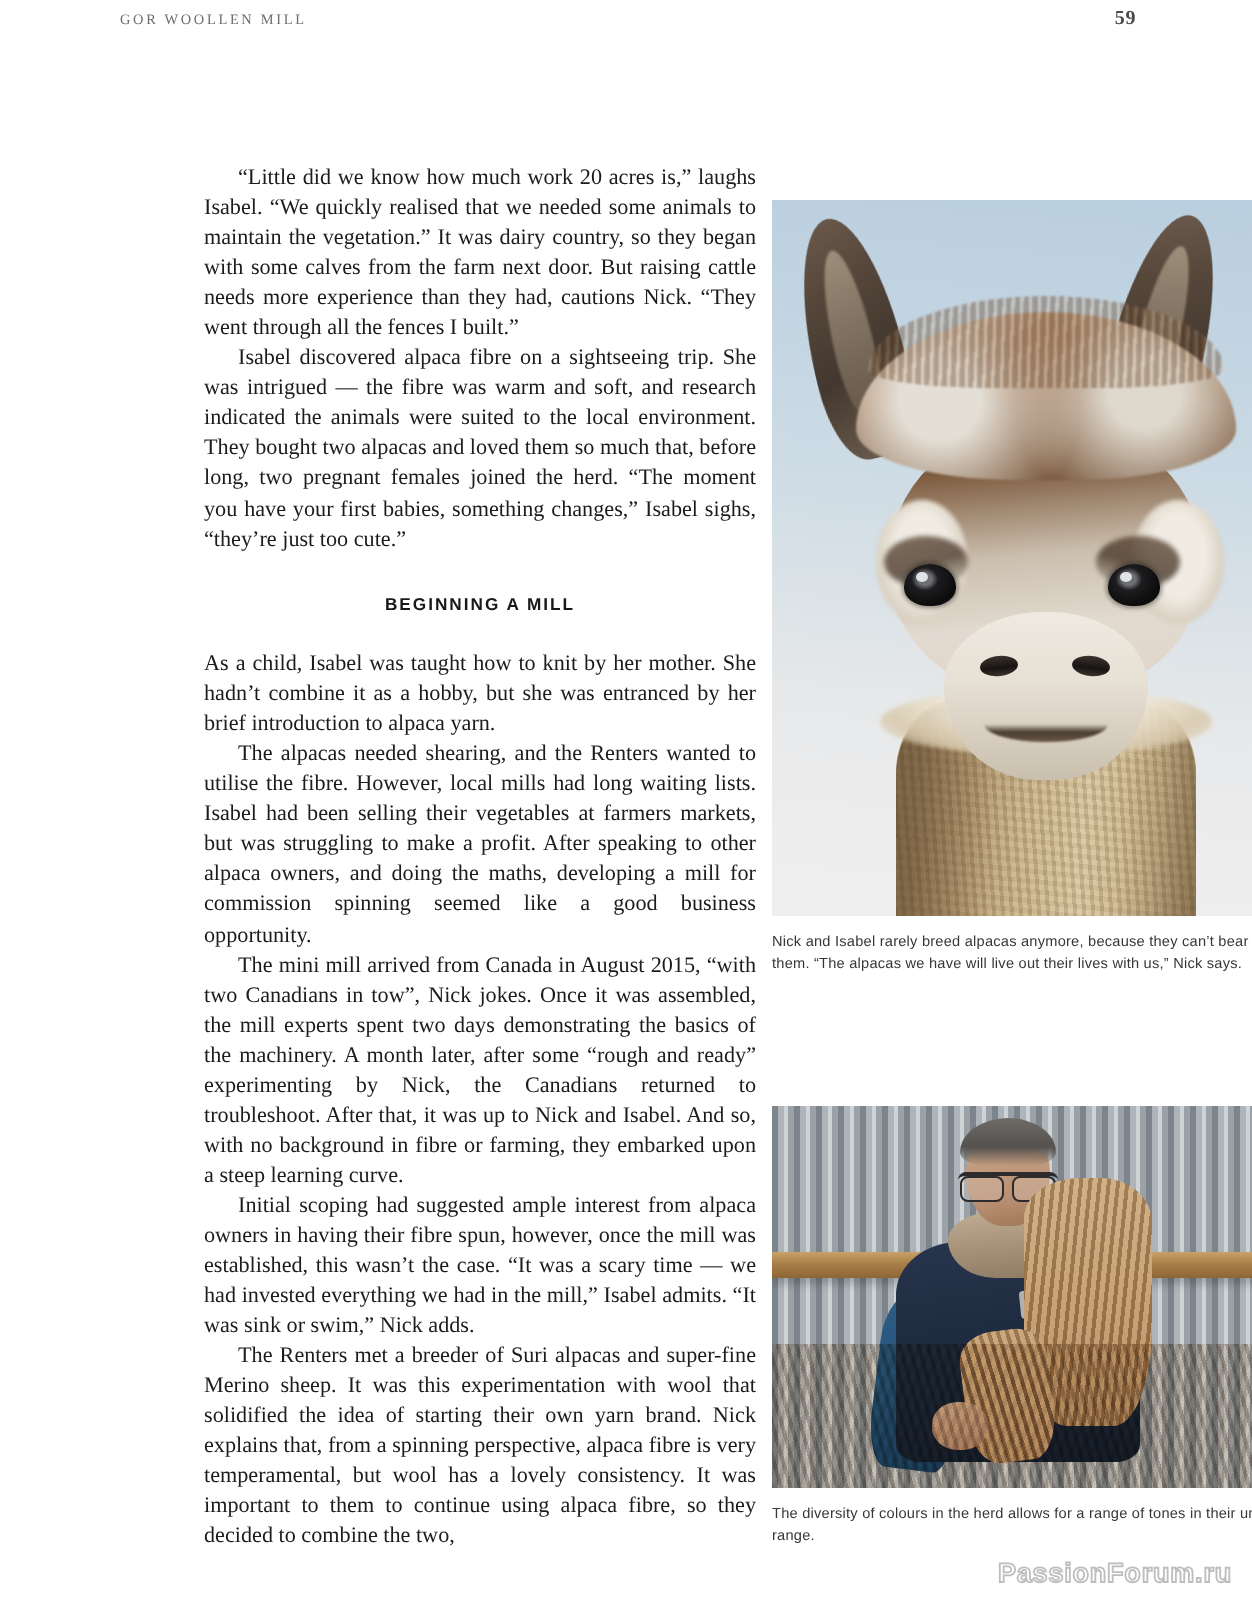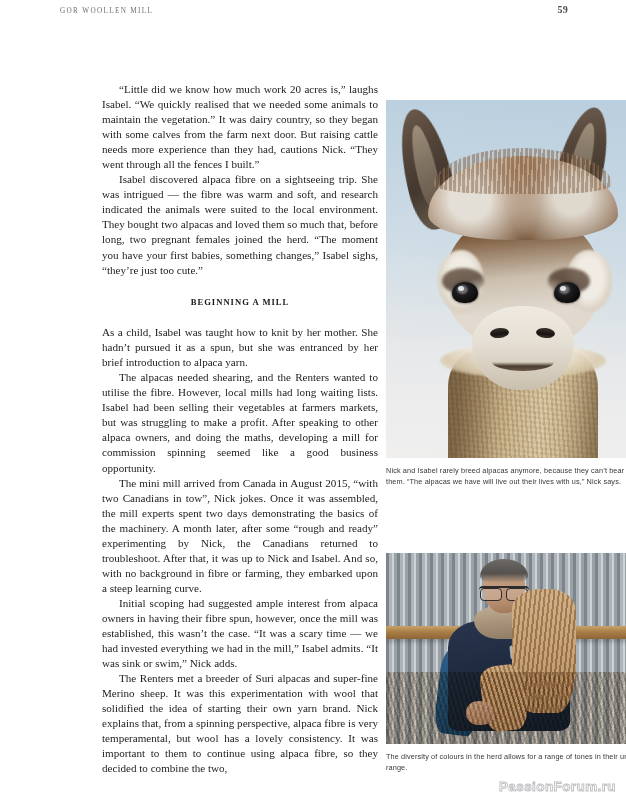--- a/index.html
+++ b/index.html
@@ -64,21 +64,21 @@
     text-align: justify;
     margin: 0;
     color: #1c1c1e;
     -webkit-hyphens: none;
     hyphens: none;
   }
   .body-par.indent { text-indent: 17px; }
   .body-par + .body-par { margin-top: 0; }
 
   .section-head {
-    font-family: Liberation Serif, serif;
+    font-family: Liberation Sans, sans-serif;
     font-size: 8.6px;
     font-weight: bold;
     letter-spacing: 1.0px;
     text-align: center;
     color: #18181a;
     margin: 19.5px 0 18px 0;
   }
 
   
   .figure {
@@ -406,21 +406,21 @@
   </div>
 
   <div class="text-column">
 
     <p class="body-par indent">“Little did we know how much work 20 acres is,” laughs Isabel. “We quickly realised that we needed some animals to maintain the vegetation.” It was dairy country, so they began with some calves from the farm next door. But raising cattle needs more experience than they had, cautions Nick. “They went through all the fences I built.”</p>
 
     <p class="body-par indent">Isabel discovered alpaca fibre on a sightseeing trip. She was intrigued — the fibre was warm and soft, and research indicated the animals were suited to the local environment. They bought two alpacas and loved them so much that, before long, two pregnant females joined the herd. “The moment you have your first babies, something changes,” Isabel sighs, “they’re just too cute.”</p>
 
     <h2 class="section-head">BEGINNING A MILL</h2>
 
-    <p class="body-par">As a child, Isabel was taught how to knit by her mother. She hadn’t pursued it as a spun, but she was entranced by her brief introduction to alpaca yarn.</p>
+    <p class="body-par">As a child, Isabel was taught how to knit by her mother. She hadn’t combine it as a hobby, but she was entranced by her brief introduction to alpaca yarn.</p>
 
     <p class="body-par indent">The alpacas needed shearing, and the Renters wanted to utilise the fibre. However, local mills had long waiting lists. Isabel had been selling their vegetables at farmers markets, but was struggling to make a profit. After speaking to other alpaca owners, and doing the maths, developing a mill for commission spinning seemed like a good business opportunity.</p>
 
     <p class="body-par indent">The mini mill arrived from Canada in August 2015, “with two Canadians in tow”, Nick jokes. Once it was assembled, the mill experts spent two days demonstrating the basics of the machinery. A month later, after some “rough and ready” experimenting by Nick, the Canadians returned to troubleshoot. After that, it was up to Nick and Isabel. And so, with no background in fibre or farming, they embarked upon a steep learning curve.</p>
 
     <p class="body-par indent">Initial scoping had suggested ample interest from alpaca owners in having their fibre spun, however, once the mill was established, this wasn’t the case. “It was a scary time — we had invested everything we had in the mill,” Isabel admits. “It was sink or swim,” Nick adds.</p>
 
     <p class="body-par indent">The Renters met a breeder of Suri alpacas and super-fine Merino sheep. It was this experimentation with wool that solidified the idea of starting their own yarn brand. Nick explains that, from a spinning perspective, alpaca fibre is very temperamental, but wool has a lovely consistency. It was important to them to continue using alpaca fibre, so they decided to combine the two,</p>
   </div>
 

